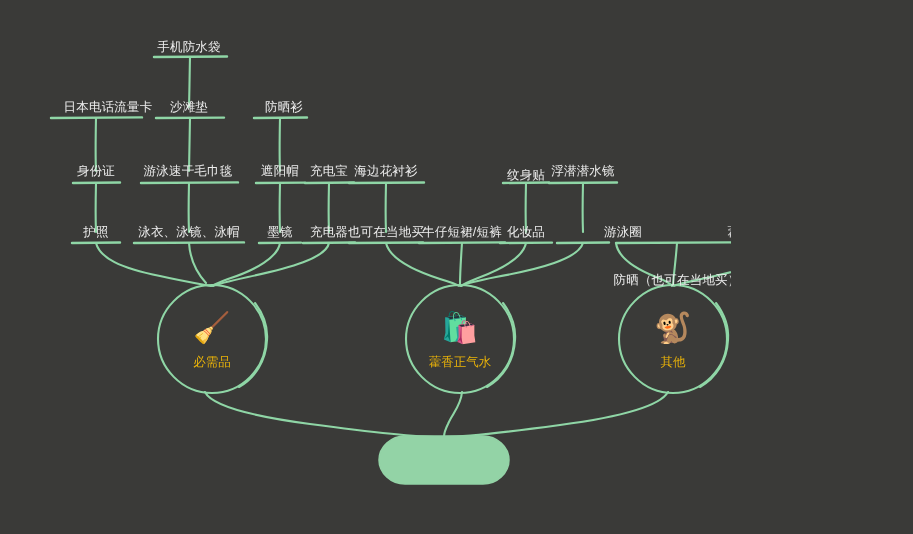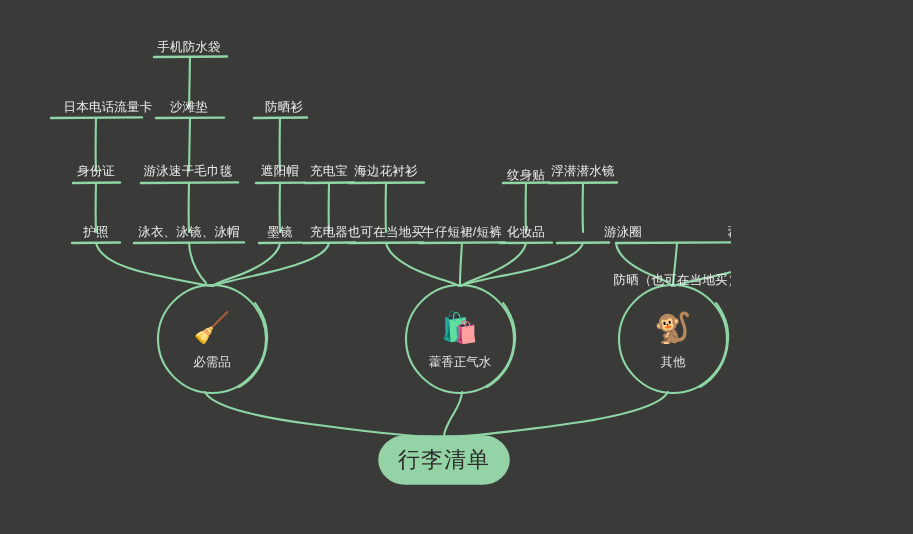--- a/index.html
+++ b/index.html
@@ -53,21 +53,21 @@
     font-size: 12.5px;
     line-height: 15px;
     white-space: nowrap;
     letter-spacing: 0.2px;
     transform: translate(-50%, -50%);
     text-align: center;
     user-select: none;
   }
   .circle-label {
     position: absolute;
-    color: #e5e5e5;
+    color: #eab308;
     font-size: 12.5px;
     white-space: nowrap;
     transform: translate(-50%, -50%);
     text-align: left;
     user-select: none;
   }
   .circle-emoji {
     position: absolute;
     font-size: 30px;
     line-height: 30px;
@@ -217,15 +217,14 @@
 
   <div class="circle-emoji" style="left:212px; top:328px;">🧹</div>
   <div class="circle-label" style="left:212px; top:362px;">必需品</div>
 
   <div class="circle-emoji" style="left:460px; top:328px;">🛍️</div>
   <div class="circle-label" style="left:460px; top:362px;">藿香正气水</div>
 
   <div class="circle-emoji" style="left:673px; top:328px;">🐒</div>
   <div class="circle-label" style="left:673px; top:362px;">其他</div>
 
-  <div class="root-label" style="left:444px; top:460px;">行李清单</div>
 
 </div>
 
 </body></html>

